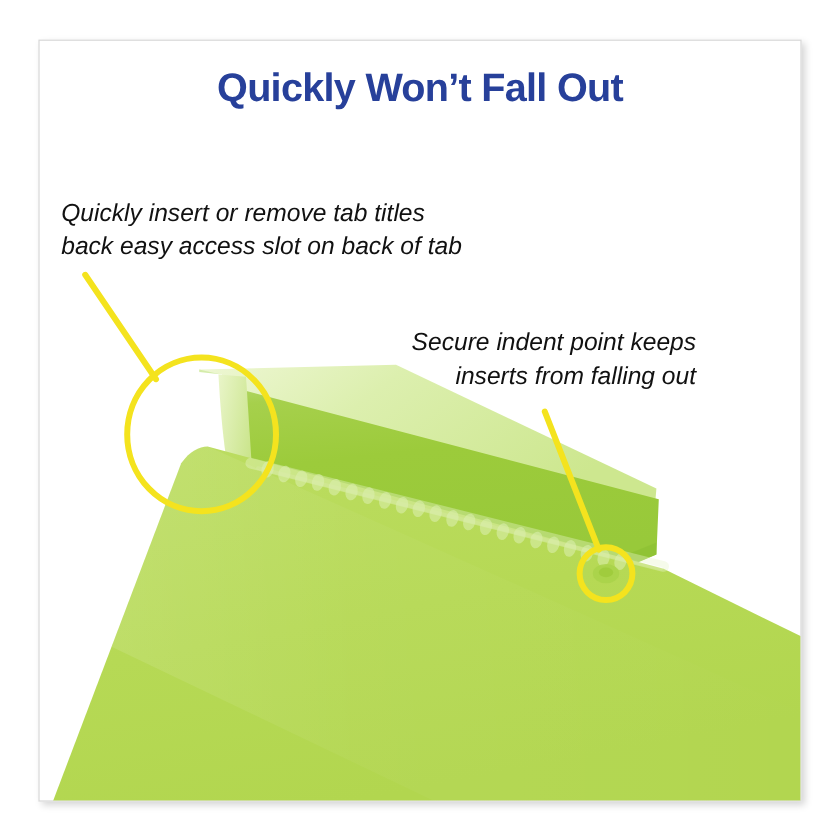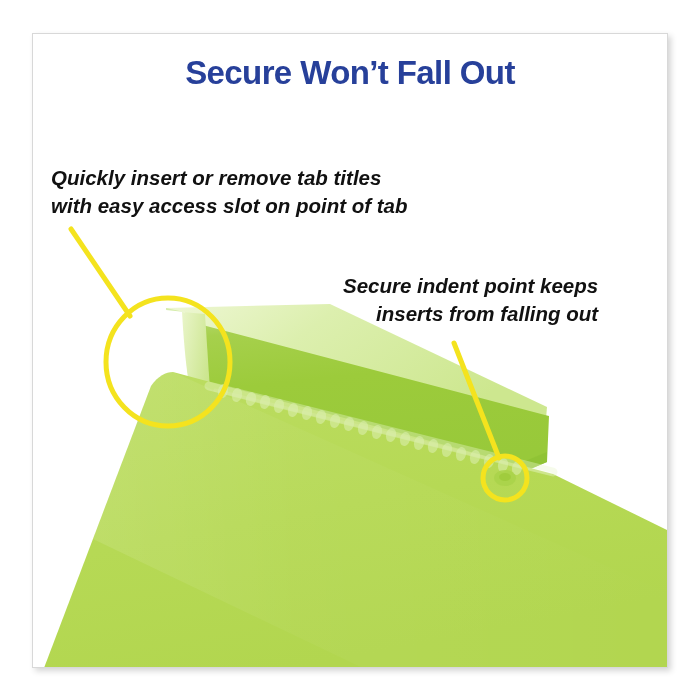--- a/index.html
+++ b/index.html
@@ -48,21 +48,21 @@
     letter-spacing: -0.6px;
     color: #27409a;
     white-space: nowrap;
   }
 
   
   .callout {
     position: absolute;
     font-family: "Liberation Sans", sans-serif;
     font-style: italic;
-    font-weight: bold;
+    font-weight: normal;
     font-size: 20.5px;
     line-height: 28px;
     color: #111111;
     white-space: nowrap;
   }
   #callout-left  { left: 18px;  top: 130px; text-align: left; }
   #callout-right { left: 310px; top: 238px; text-align: right; }
 
   
   #photo {
@@ -193,38 +193,38 @@
           <g>
             <ellipse cx="472" cy="444" rx="11" ry="8" fill="#a9d24a" opacity="0.85"></ellipse>
             <ellipse cx="472" cy="443" rx="6" ry="4" fill="#9ecb3c" opacity="0.9"></ellipse>
           </g>
 
           <path d="M 140 338 C 133 338 125 342 118 352 L 60 505 L 330 634 L 636 634 L 636 560 Z" fill="url(#sheenGrad)" opacity="0.20"></path>
         </g>
       </svg>
     </div>
 
-    <div id="headline">Secure Won’t Fall Out</div>
+    <div id="headline">Quickly Won’t Fall Out</div>
 
     <svg style="position:absolute;left:0;top:0;" width="636" height="635" viewBox="0 0 636 635" xmlns="http://www.w3.org/2000/svg">
 
       <g>
         <line x1="38" y1="195" x2="97" y2="282" stroke="#f4e31e" stroke-width="5" stroke-linecap="round"></line>
         <ellipse cx="135" cy="328" rx="62" ry="64" fill="none" stroke="#f4e31e" stroke-width="5"></ellipse>
       </g>
 
       <g>
         <line x1="421" y1="309" x2="466" y2="424" stroke="#f4e31e" stroke-width="5" stroke-linecap="round"></line>
         <circle cx="472" cy="444" r="22" fill="none" stroke="#f4e31e" stroke-width="5"></circle>
       </g>
     </svg>
 
     <div id="callout-left" class="callout">
       <div>Quickly insert or remove tab titles</div>
-      <div>with easy access slot on point of tab</div>
+      <div>back easy access slot on back of tab</div>
     </div>
 
     <div id="callout-right" class="callout">
       <div>Secure indent point keeps</div>
       <div>inserts from falling out</div>
     </div>
 
   </div>
 </div>
 

